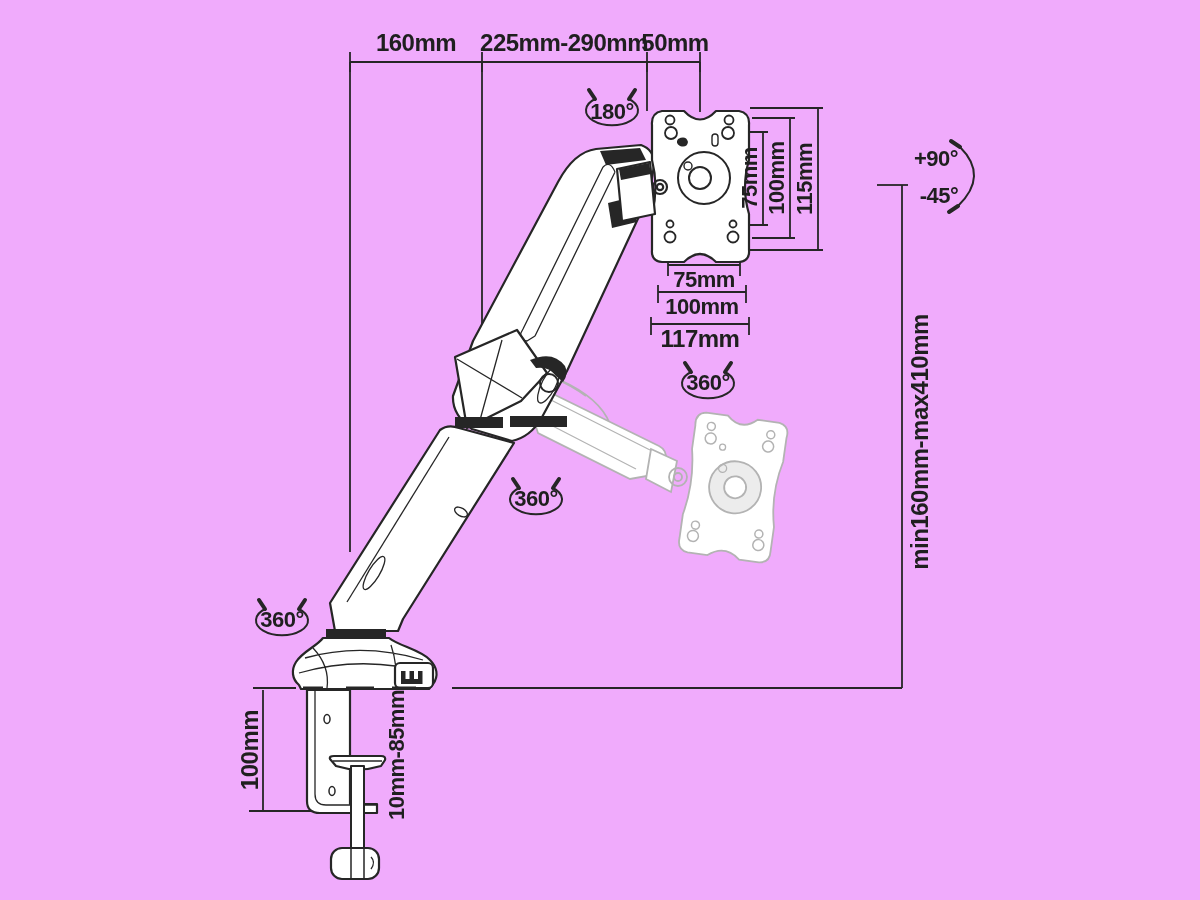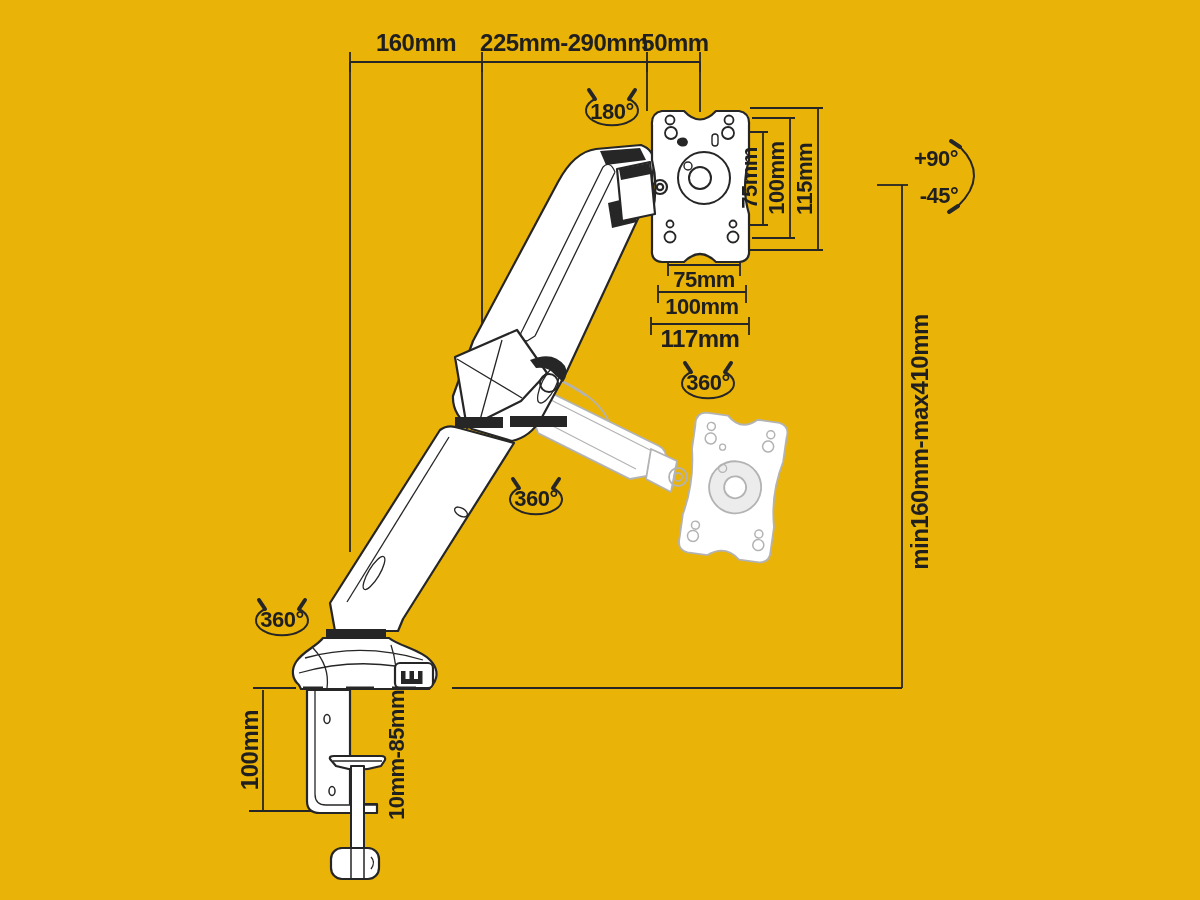--- a/index.html
+++ b/index.html
@@ -1,16 +1,16 @@
 <!DOCTYPE html>
 <html><head>
 <meta charset="utf-8">
 <style>
   html,body{margin:0;padding:0;background:#ffffff;}
-  .stage{position:relative;width:1200px;height:900px;background:#eab308;overflow:hidden;
+  .stage{position:relative;width:1200px;height:900px;background:#f0abfc;overflow:hidden;
          font-family:"Liberation Sans", sans-serif;}
   svg{display:block}
   .dim-text{font:700 24px "Liberation Sans", sans-serif;fill:#1f1f1f;letter-spacing:-0.5px;}
   .dim-text-sm{font:700 22px "Liberation Sans", sans-serif;fill:#1f1f1f;letter-spacing:-0.5px;}
   .rot-text{font:700 22px "Liberation Sans", sans-serif;fill:#1f1f1f;letter-spacing:-0.5px;}
   .thin{stroke-width:1.3;}
 </style>
 </head>
 <body>
 

